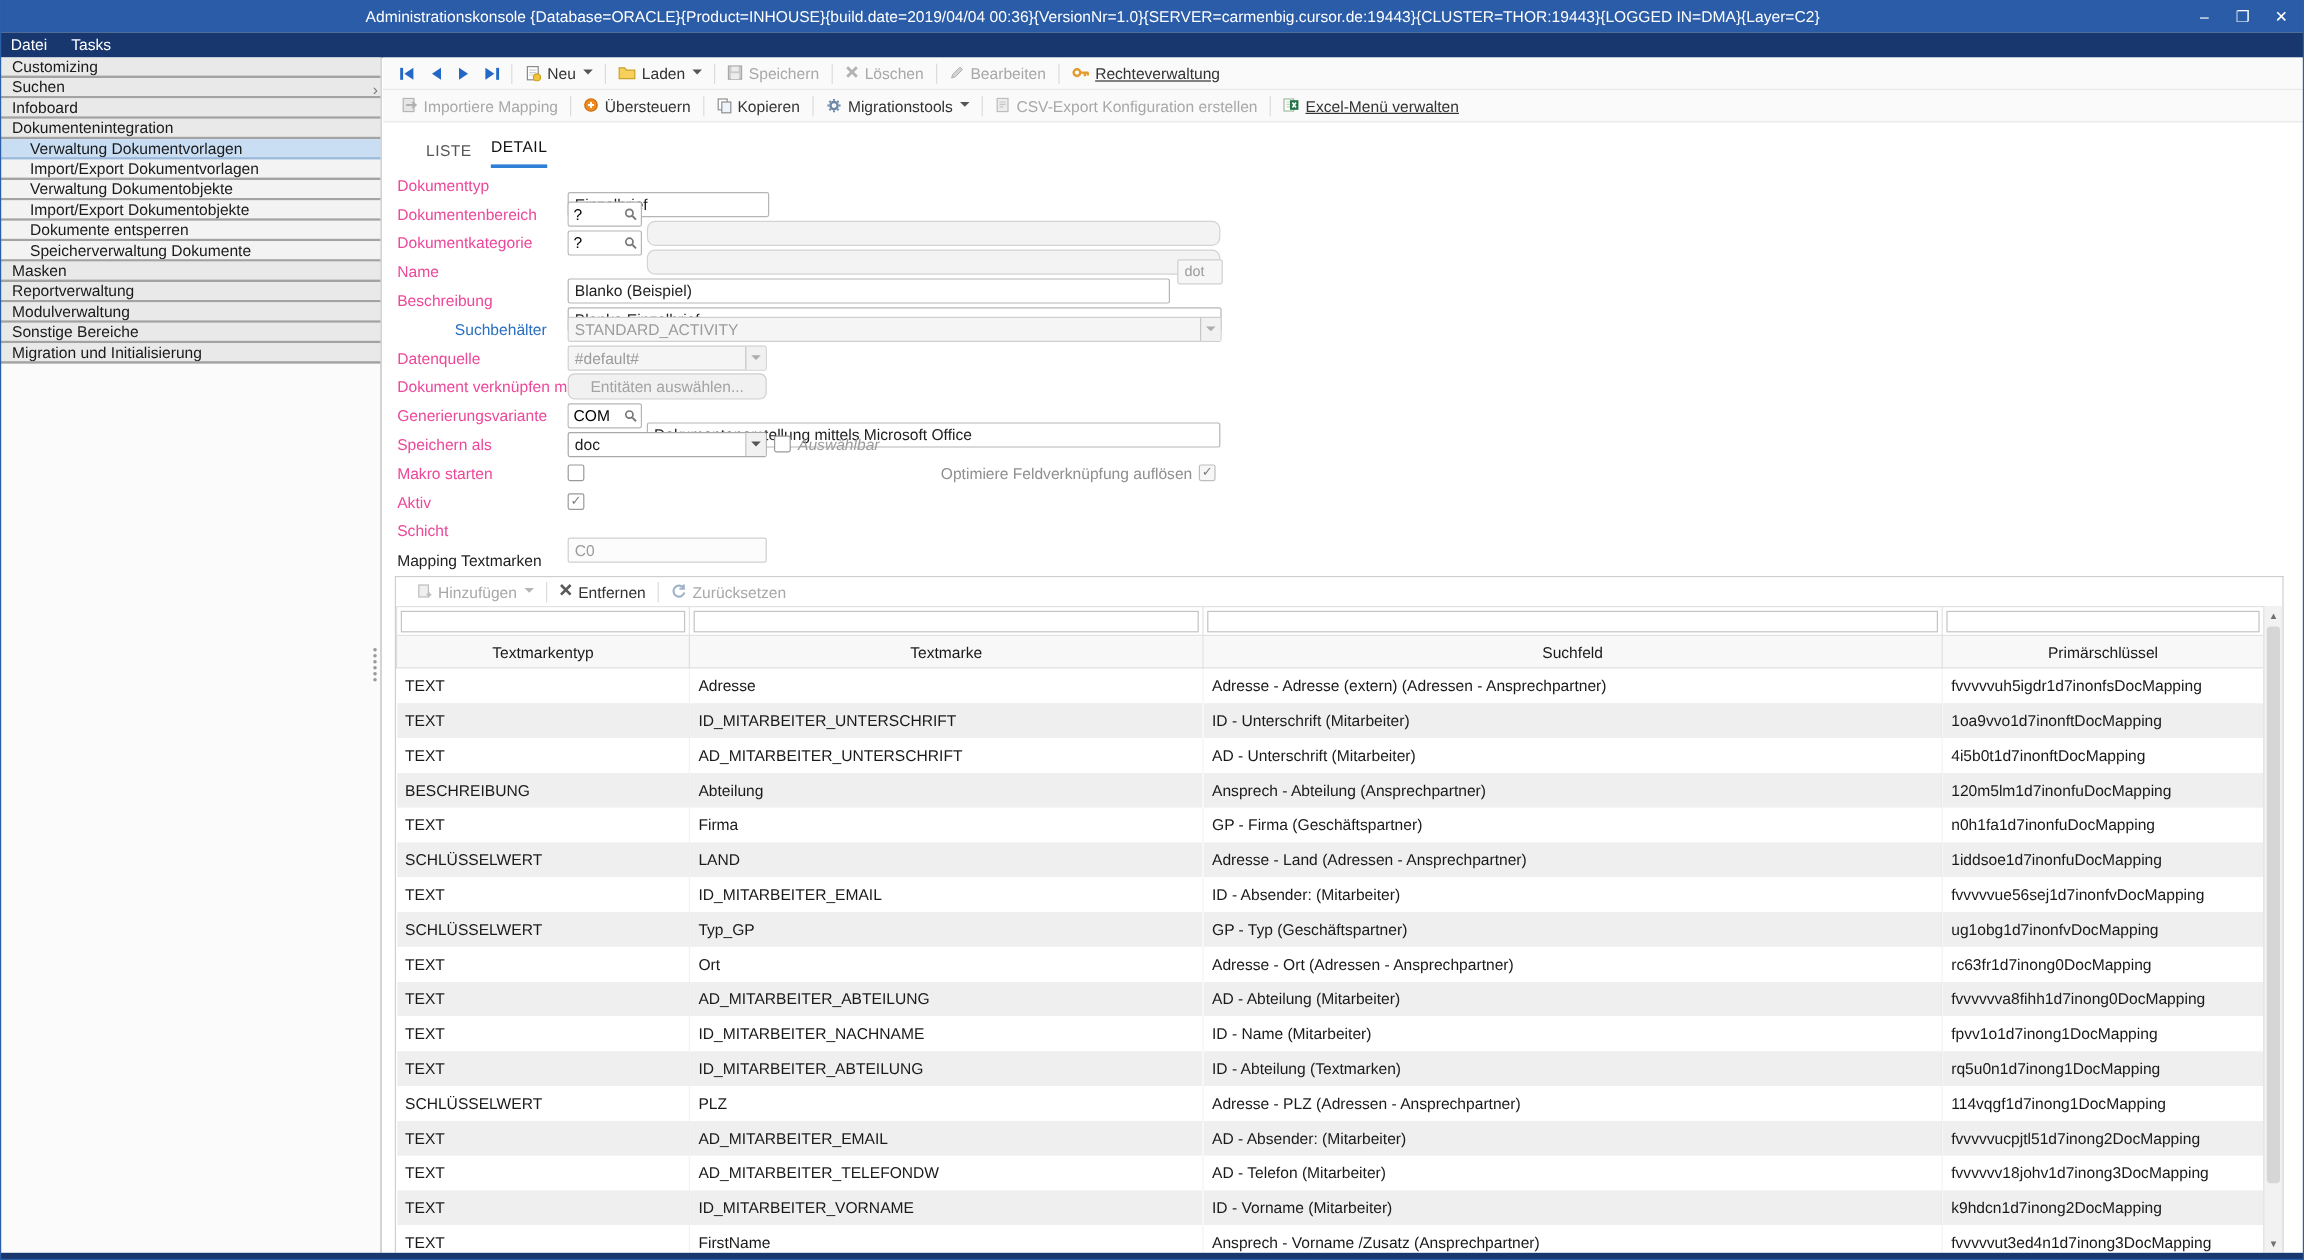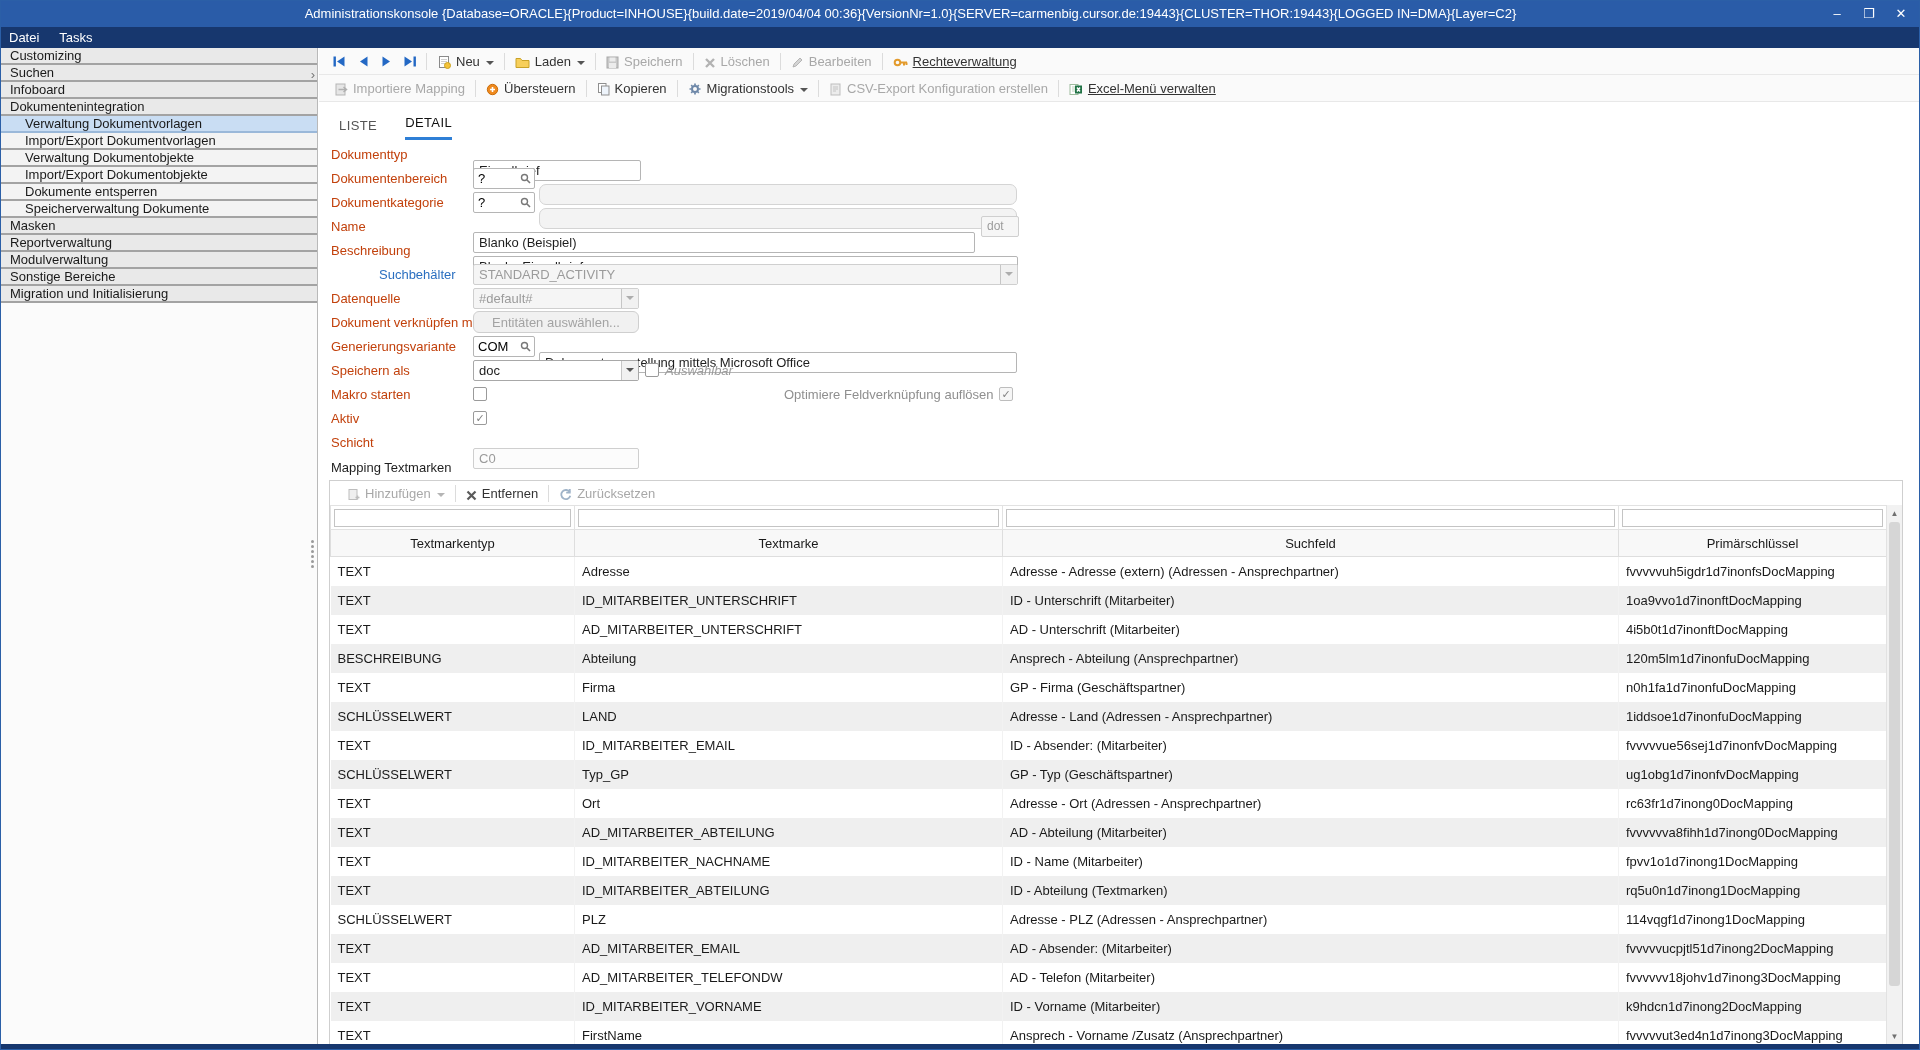--- a/index.html
+++ b/index.html
@@ -25,37 +25,37 @@
   .sb-item.lvl1 { padding-left:25px; background:#f3f3f3; }
   .sb-item.selected { background:#c9ddf3; border-bottom-color:#9ab8d9; }
   .sidebar-chevron { position:absolute; right:2px; top:20px; color:#777; font-size:13px; line-height:13px; }
   .splitter-dots { position:absolute; left:311px; top:538px; width:5px; z-index:5; }
   .splitter-dots i { display:block; width:3px; height:3px; border-radius:50%; background:#9a9a9a; margin:2px 0; }
 
   
   .main { position:absolute; top:48px; left:319px; right:1px; bottom:6px; background:#fff; overflow:hidden; }
 
   .toolbar { height:27px; display:flex; align-items:center; padding-left:8px; background:#fafafa; border-bottom:1px solid #e8e8e8; font-size:13px; }
-  .tb-btn { display:inline-flex; align-items:flex-end; gap:5px; padding:3px 7px; color:#333; white-space:nowrap; cursor:default; }
+  .tb-btn { display:inline-flex; align-items:flex-start; gap:5px; padding:3px 7px; color:#333; white-space:nowrap; cursor:default; }
   .tb-btn.disabled { color:#a8a8a8; }
   .tb-btn.underline .lbl { text-decoration:underline; }
   .tb-sep { width:1px; height:17px; background:#dcdcdc; margin:0 3px; flex:none; }
   .tb-caret { width:0; height:0; border:4px solid transparent; border-top-color:#555; margin-top:4px; margin-left:1px; }
   .tb-btn.disabled .tb-caret { border-top-color:#b5b5b5; }
   .navbtn { padding:3px 6px; display:inline-flex; align-items:center; }
 
   
-  .tabbar { height:30px; display:flex; align-items:flex-end; padding-left:20px; gap:28px; margin-top:8px; }
+  .tabbar { height:30px; display:flex; align-items:flex-end; padding-left:36px; gap:16px; margin-top:8px; }
   .tab { font-size:13px; color:#555; padding-bottom:7px; letter-spacing:.4px; cursor:default; }
   .tab.active { color:#111; border-bottom:3px solid #2f7fd6; }
 
   
   .form { position:absolute; top:94px; left:12px; width:1050px; }
   .frow { display:flex; align-items:center; height:24px; position:relative; }
-  .flabel { width:142px; flex:none; font-size:13px; color:#c2410c; white-space:nowrap; }
+  .flabel { width:142px; flex:none; font-size:13px; color:#ec4899; white-space:nowrap; }
   .flabel.blue { color:#2a6fc0; padding-left:48px; }
   .txt { height:21px; border:1px solid #b5b5b5; border-radius:2px; font-family:"Liberation Sans",sans-serif; font-size:13px; padding:0 5px; color:#1e1e1e; background:#fff; display:inline-flex; align-items:center;margin-top:33px; }
   input.txt { outline:none; }
   .txt.gray { background:#f3f3f3; color:#9b9b9b; border-color:#d4d4d4; border-radius:7px; }
   .txt.dis { color:#9b9b9b; border-color:#cfcfcf; background:#fcfcfc; }
   .w168{width:168px} .w478{width:478px} .w502{width:502px} .w545{width:545px} .w166{width:166px} .w38{width:38px}
   .ml4{margin-left:4px} .ml6{margin-left:6px}
   .lk { display:inline-flex; align-items:center; height:21px; border:1px solid #b5b5b5; border-radius:2px; background:#fff; padding-right:2px; }
   .lk input { width:44px; border:none; outline:none; height:17px; font:13px "Liberation Sans",sans-serif; padding:0 4px; }
   .loupe { width:14px; display:inline-flex; align-items:center; justify-content:center; }

